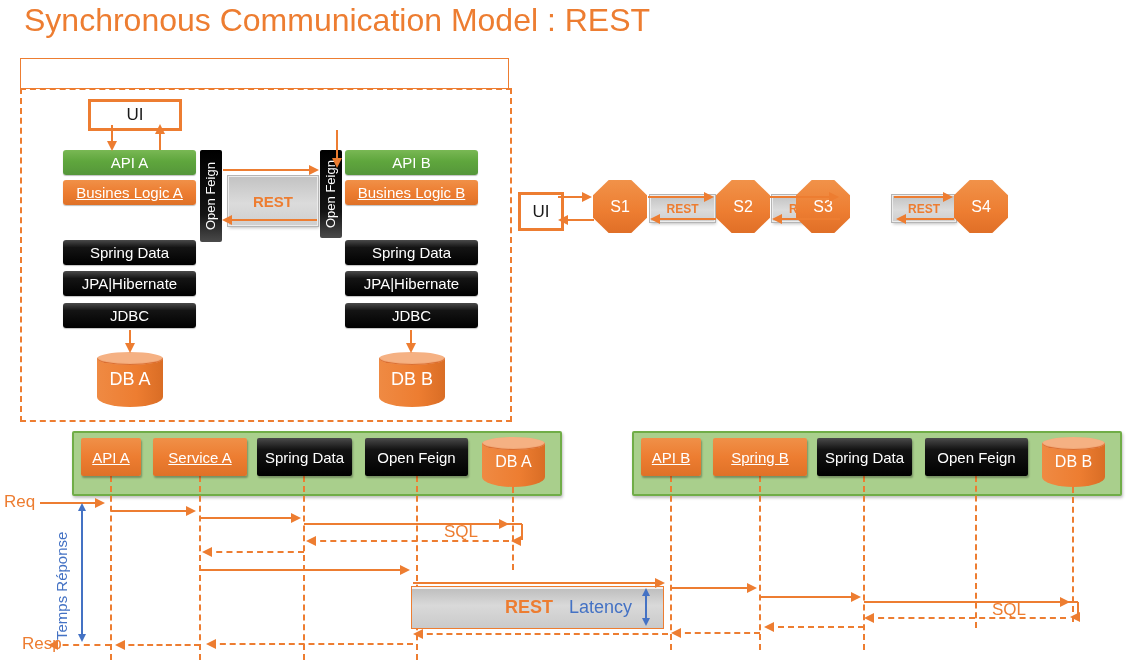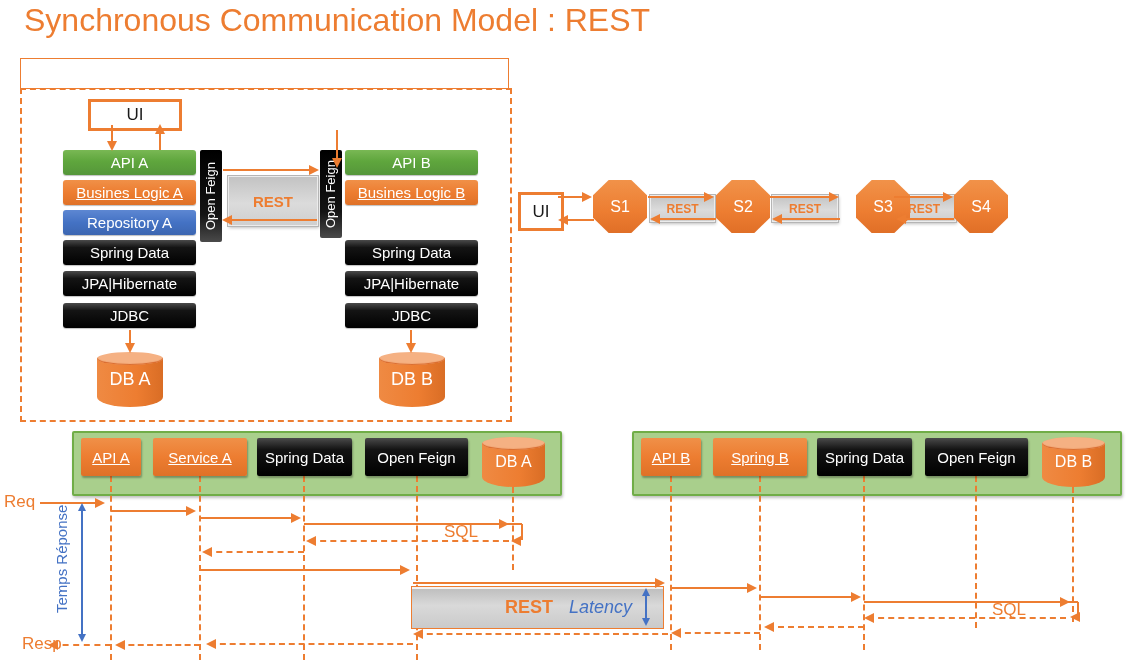--- a/index.html
+++ b/index.html
@@ -1,18 +1,18 @@
 <!DOCTYPE html>
 <html><head>
 <meta charset="utf-8">
 <style>
   html,body{margin:0;padding:0;background:#fff;}
   #canvas{position:relative;width:1134px;height:667px;background:#fff;overflow:hidden;
           font-family:"Liberation Sans",sans-serif;}
-  .abs{position:absolute;text-align:right;}
+  .abs{position:absolute;}
   .title{left:24px;top:2px;font-size:32px;color:#ED7D31;white-space:nowrap;}
   .model-label-box{left:20px;top:58px;width:487px;height:29px;border:1.5px solid #ED7D31;}
   .model-label{left:30px;top:61px;font-size:20px;color:#ED7D31;white-space:nowrap;}
   .dashed-box{left:20px;top:88px;width:488px;height:330px;border:2px dashed #ED7D31;}
   .ui-box{background:#fff;border:3px solid #ED7D31;color:#1a1a1a;display:flex;align-items:center;
           justify-content:center;font-size:17px;z-index:4;}
   .layer{width:133px;height:25px;border-radius:3px;color:#fff;font-size:15px;display:flex;
          align-items:center;justify-content:center;z-index:3;box-shadow:0 1px 1px rgba(0,0,0,.25);}
   .green{background:linear-gradient(180deg,#79b854 0%,#5FA63D 45%,#55963a 100%);}
   .orange{background:linear-gradient(180deg,#f09048 0%,#ED7D31 50%,#df7127 100%);text-decoration:underline;}
@@ -37,41 +37,40 @@
             border-radius:0 0 50% 50%/0 0 10px 10px;}
   .cyl-top{position:absolute;left:0;right:0;top:0;height:13px;border-radius:50%;
            background:#F5B183;box-shadow:inset 0 -1px 1px #d9692a;}
   .cyl-label{position:absolute;left:0;right:0;top:0;bottom:0;display:flex;align-items:center;
              justify-content:center;color:#fff;}
   .latency-box{left:411px;top:586px;width:253px;height:43px;z-index:4;
                background:linear-gradient(180deg,#bcbcbc 0%,#d9d9d9 45%,#cacaca 100%);
                border:1px solid #ED7D31;box-shadow:inset 0 2px 0 #f2f2f2;
                display:flex;align-items:center;justify-content:center;padding-left:62px;box-sizing:border-box;}
   .latency-box .r{color:#ED7D31;font-weight:bold;font-size:18px;}
-  .latency-box .l{color:#4472C4;font-size:18px;margin-left:16px;font-style:italic;}
+  .latency-box .l{color:#4472C4;font-size:18px;margin-left:16px;}
   .seq-label{color:#ED7D31;font-size:17px;white-space:nowrap;z-index:6;}
   .vert-label{color:#4472C4;font-size:15px;writing-mode:vertical-rl;transform:rotate(180deg);
               white-space:nowrap;z-index:6;}
   .ln{z-index:6;} .hd{width:0;height:0;z-index:7;} .lifeline{z-index:2;}
 </style>
 </head>
 <body>
 
 <div id="canvas">
 
   <div class="abs title">Synchronous Communication Model : REST</div>
 
   <div class="abs model-label-box"></div>
   <div class="abs dashed-box"></div>
 
   <div class="abs ui-box" style="left:88px;top:99px;width:88px;height:26px;">UI</div>
 
   <div class="abs layer green" style="left:63px;top:150px;">API A</div>
   <div class="abs layer orange" style="left:63px;top:180px;">Busines Logic A</div>
-  <div class="abs layer blue" style="left:63px;top:210px;">Repository A</div>
   <div class="abs layer blackbox" style="left:63px;top:240px;">Spring Data</div>
   <div class="abs layer blackbox" style="left:63px;top:271px;">JPA|Hibernate</div>
   <div class="abs layer blackbox" style="left:63px;top:303px;">JDBC</div>
 
   <div class="abs layer green" style="left:345px;top:150px;">API B</div>
   <div class="abs layer orange" style="left:345px;top:180px;">Busines Logic B</div>
   <div class="abs layer blackbox" style="left:345px;top:240px;">Spring Data</div>
   <div class="abs layer blackbox" style="left:345px;top:271px;">JPA|Hibernate</div>
   <div class="abs layer blackbox" style="left:345px;top:303px;">JDBC</div>
 
@@ -88,21 +87,21 @@
   <div class="abs cyl" style="left:379px;top:352px;width:66px;height:55px;">
     <div class="cyl-body"></div>
     <div class="cyl-top"></div>
     <div class="cyl-label" style="font-size:18px;">DB B</div>
   </div>
 
   <div class="abs ui-box" style="left:518px;top:192px;width:40px;height:33px;">UI</div>
 
   <div class="abs oct" style="left:593px;top:180px;">S1</div>
   <div class="abs oct" style="left:716px;top:180px;">S2</div>
-  <div class="abs oct" style="left:856px;top:180px;">S3</div>
+  <div class="abs oct" style="left:796px;top:180px;">S3</div>
   <div class="abs oct" style="left:954px;top:180px;">S4</div>
 
   <div class="abs rest-box" style="left:650px;top:195px;width:63px;height:25px;font-size:12px;">REST</div>
   <div class="abs rest-box" style="left:772px;top:195px;width:64px;height:25px;font-size:12px;">REST</div>
   <div class="abs rest-box" style="left:892px;top:195px;width:62px;height:25px;font-size:12px;">REST</div>
 
   <div class="abs panel" style="left:72px;top:431px;"></div>
   <div class="abs panel" style="left:632px;top:431px;"></div>
 
   <div class="abs seq-box orange" style="left:81px;top:438px;width:60px;">API A</div>

